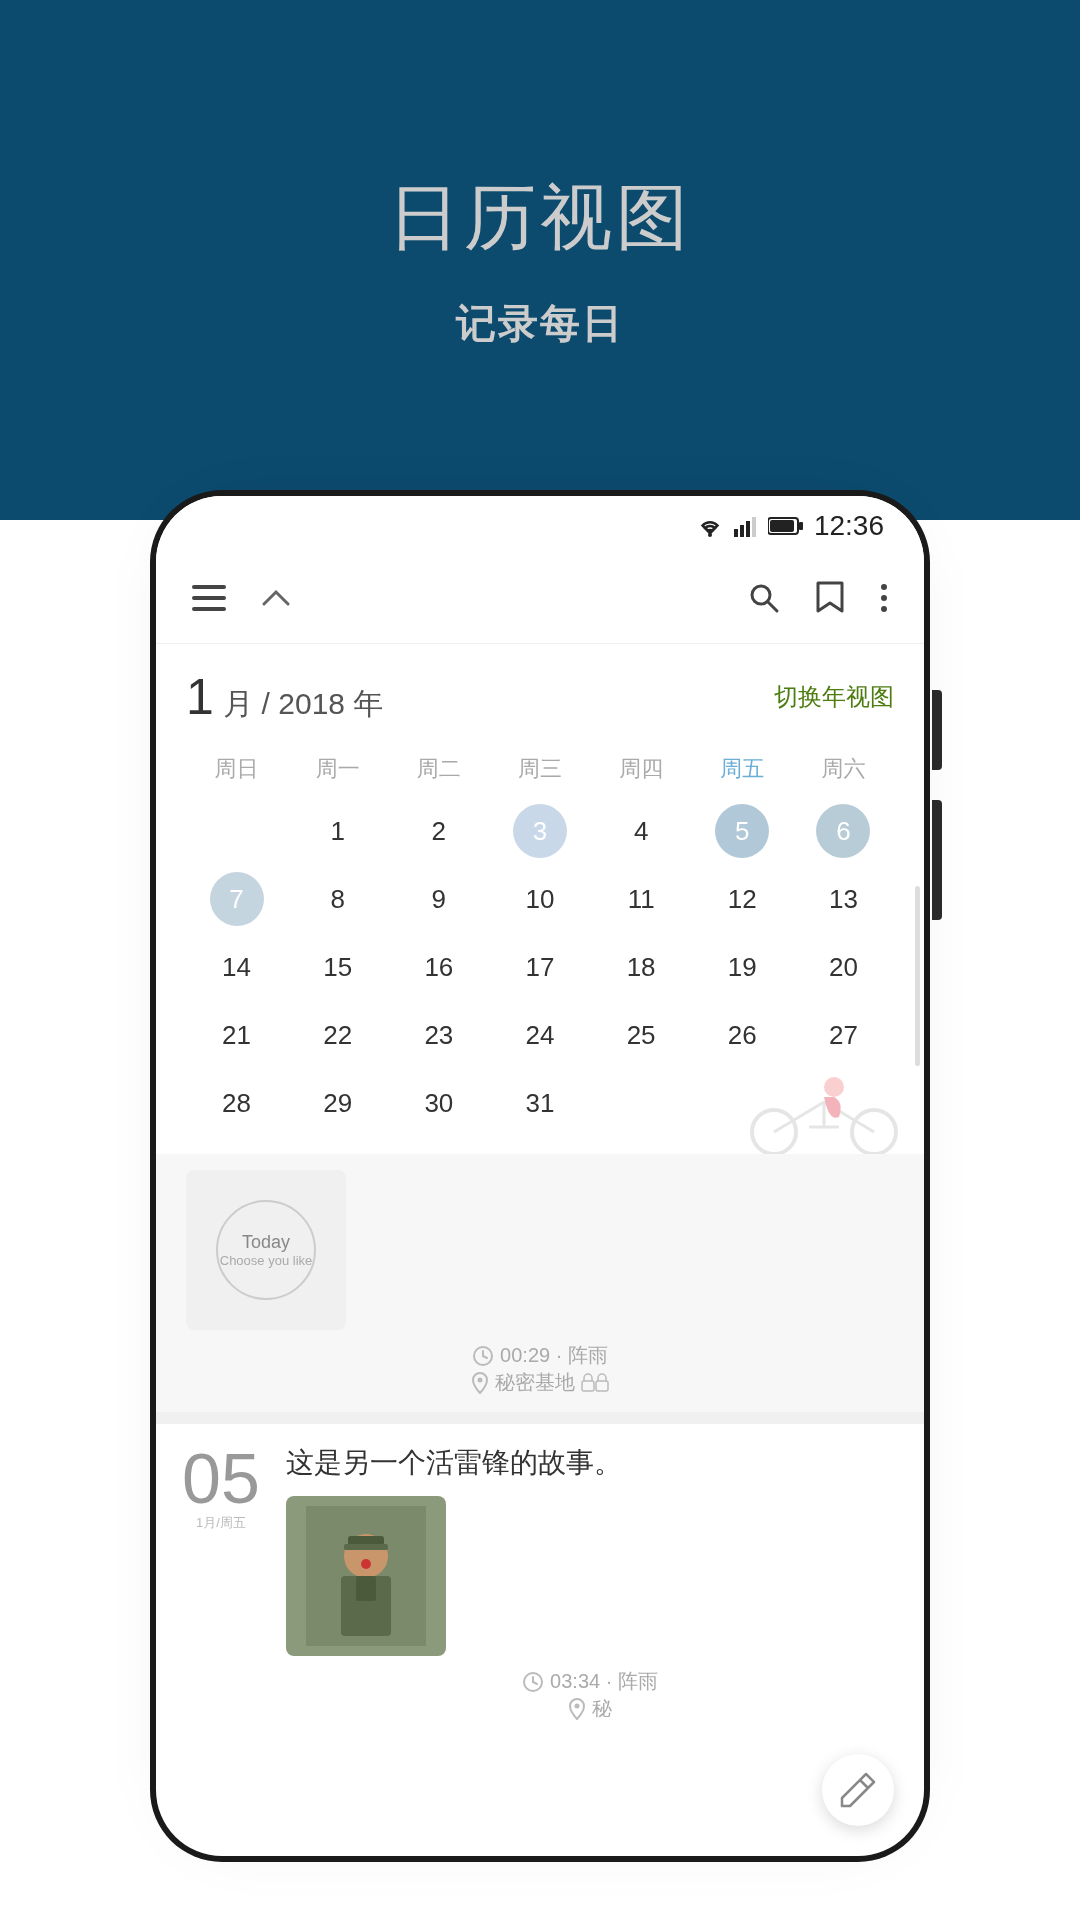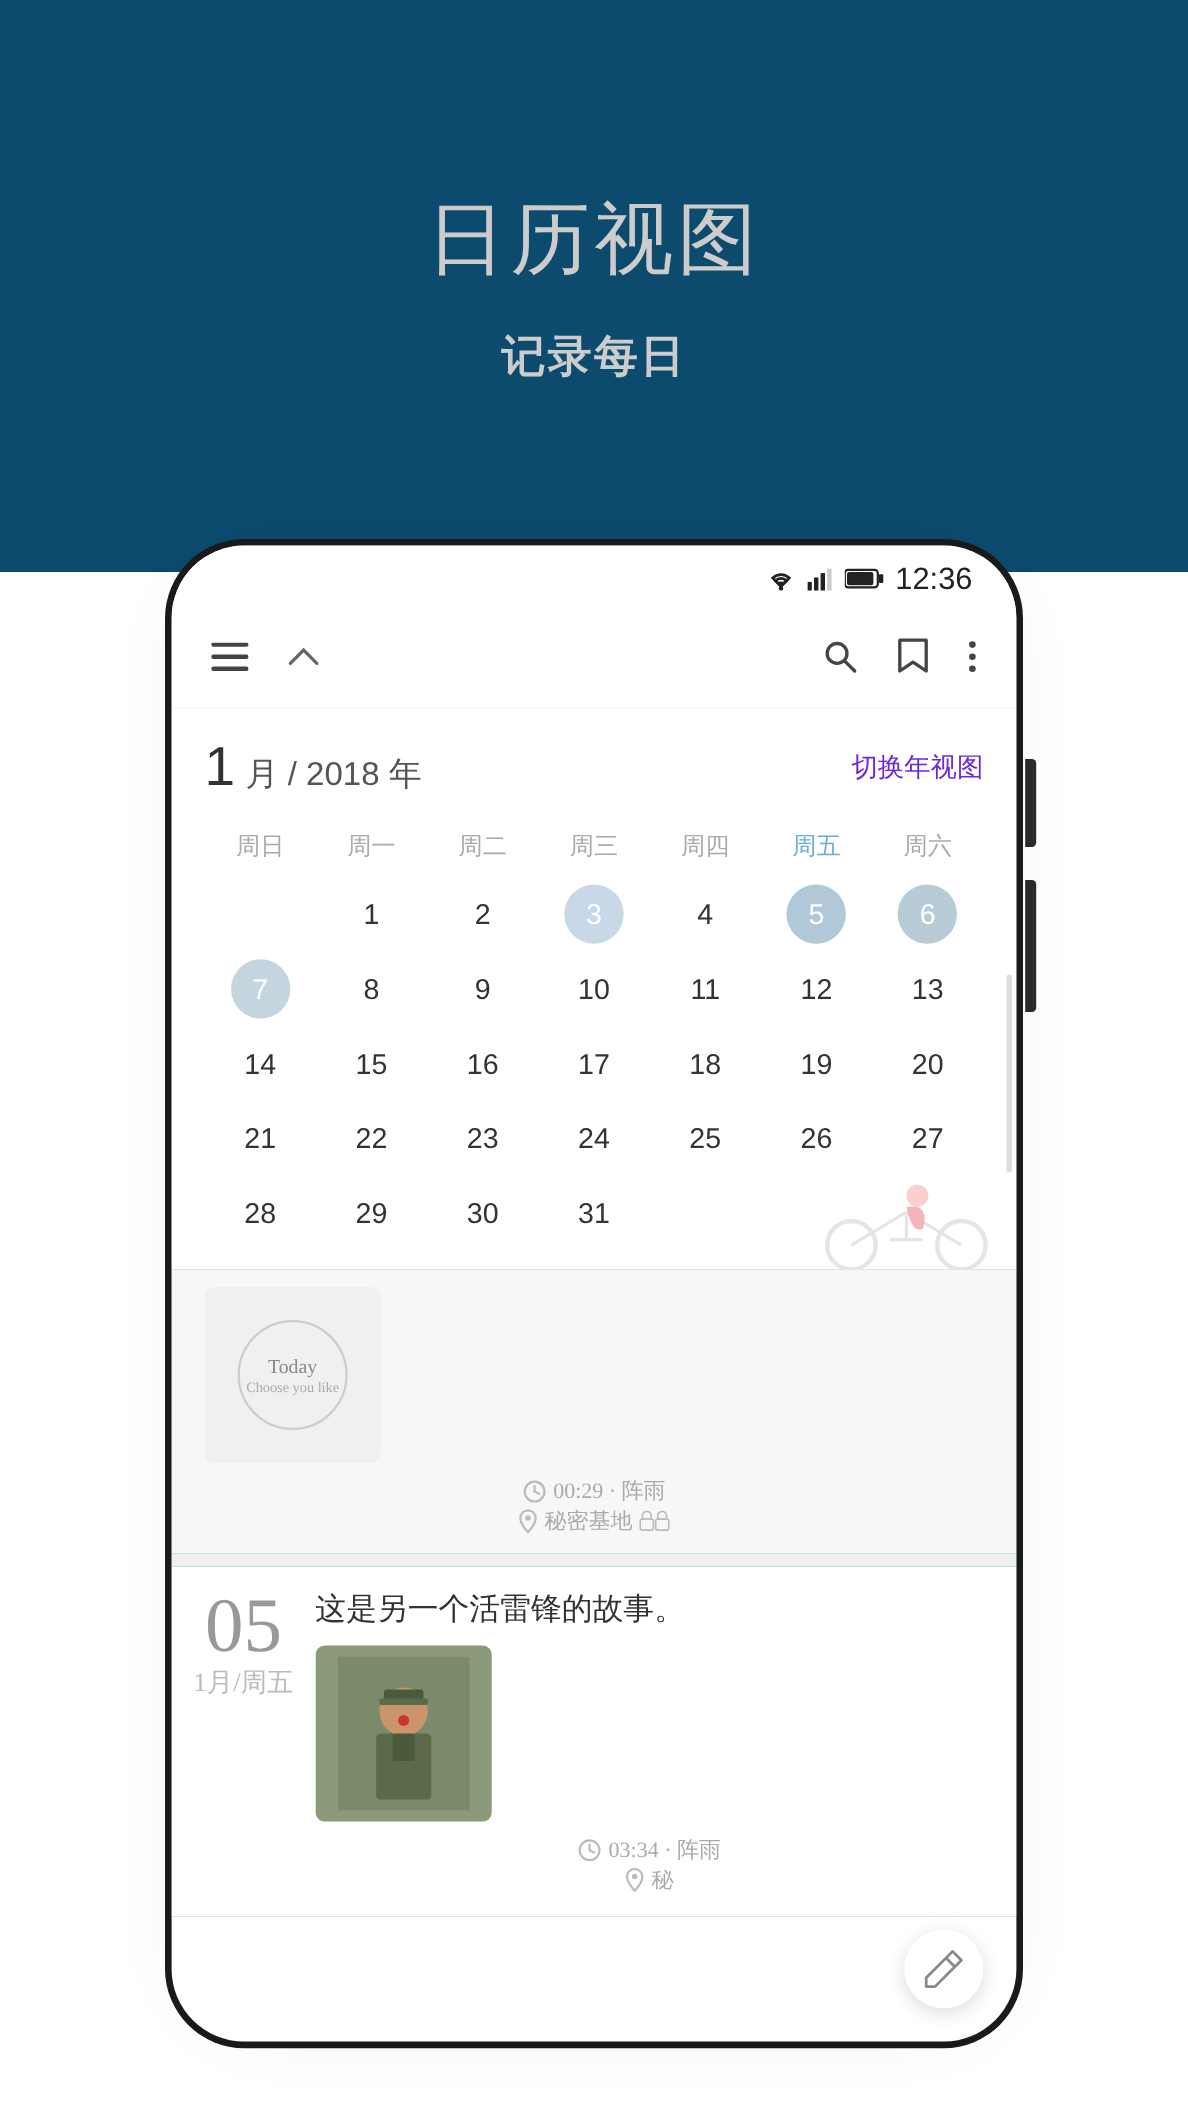--- a/index.html
+++ b/index.html
@@ -142,21 +142,21 @@
     }
 
     .calendar-month {
       font-size: 34px;
       color: #333;
       font-weight: 400;
     }
 
     .switch-year-btn {
       font-size: 24px;
-      color: #6d28d9;
+      color: #4d7c0f;
       margin-left: 32px;
     }
 
     .calendar-grid {
       width: 100%;
     }
 
     .calendar-weekdays {
       display: grid;
       grid-template-columns: repeat(7, 1fr);
@@ -218,23 +218,22 @@
       background: #c5d5e0;
       color: #fff;
     }
 
     .day-cell:empty {
       visibility: hidden;
     }
 
     
     .diary-section {
-      background: #0f766e;
+      background: #3b82f6;
       padding: 0 0 0 0;
-      font-family: Liberation Serif, serif;
     }
 
     .diary-entry {
       background: #ffffff;
       margin: 0;
       padding: 24px 30px;
       position: relative;
     }
 
     .entry-date {
@@ -243,21 +242,21 @@
     }
 
     .entry-day-num {
       font-size: 70px;
       color: #999;
       font-weight: 300;
       line-height: 1;
     }
 
     .entry-day-label {
-      font-size: 24px;
+      font-size: 13px;
       color: #bbb;
       line-height: 1.4;
     }
 
     .entry-content {
       flex: 1;
     }
 
     .entry-title {
       font-size: 28px;

